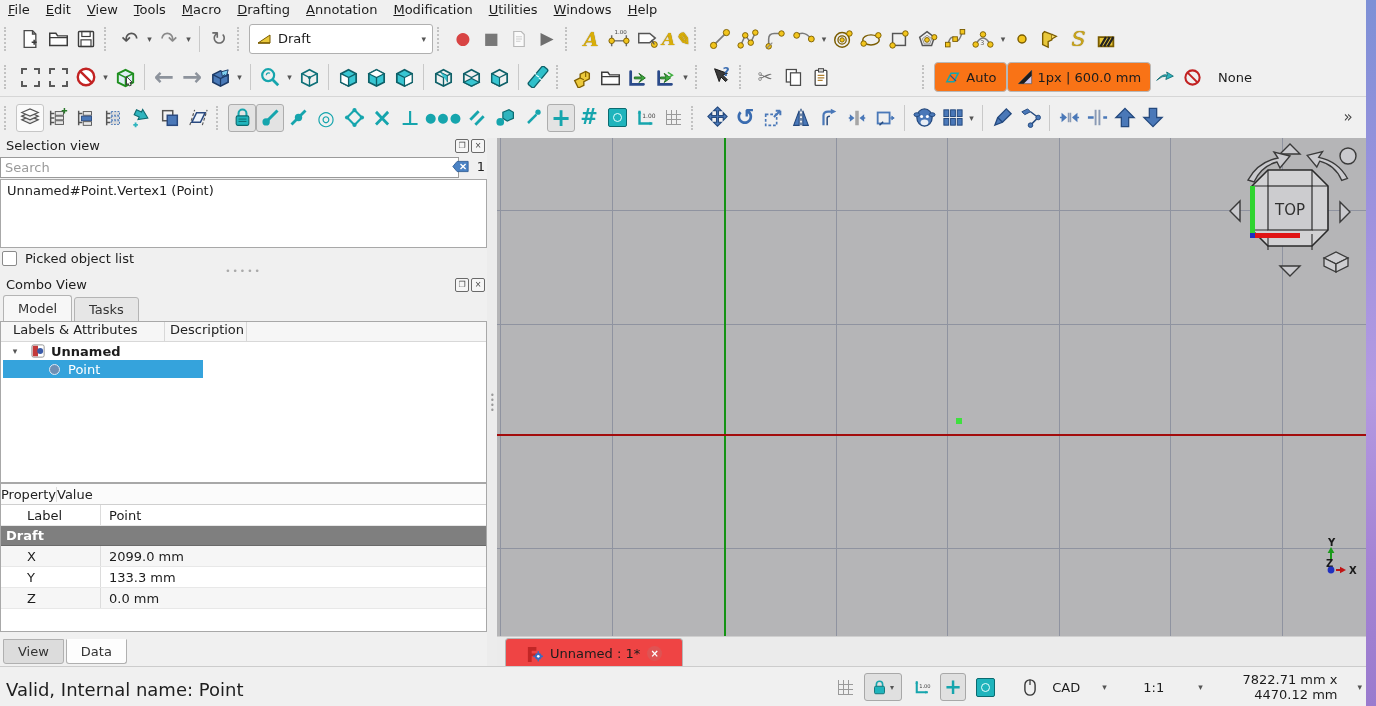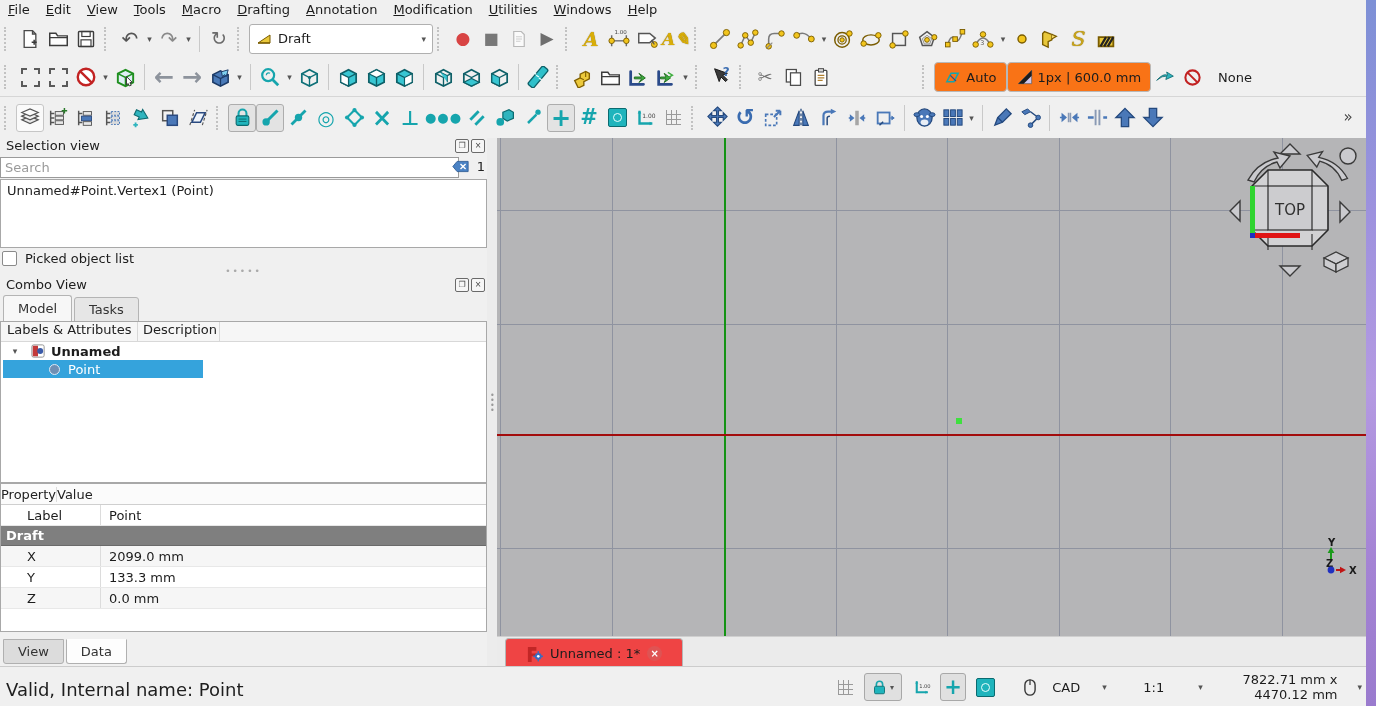--- a/index.html
+++ b/index.html
@@ -44,21 +44,21 @@
   .sel-item{padding:3px 6px;font-size:13px;color:#222;}
   .checkrow{position:absolute;left:2px;top:113px;display:flex;align-items:center;gap:8px;}
   .cbox{width:13px;height:13px;border:1px solid #8a8a8a;background:#fff;border-radius:2px;}
   .dots{position:absolute;left:0;top:128px;width:487px;text-align:center;color:#aaa;font-size:9px;letter-spacing:2px;}
 
   .cv-tabs{position:absolute;left:3px;top:157px;display:flex;align-items:flex-end;}
   .cv-tab{padding:4px 14px;border:1px solid #b4b4b4;background:#e6e6e6;border-radius:3px 3px 0 0;margin-right:2px;font-size:13px;color:#333;}
   .cv-tab.active{background:#f7f7f7;border-bottom-color:#f7f7f7;padding:5px 14px;}
   .tree{position:absolute;left:0;top:183px;width:485px;height:160px;border:1px solid #a8a8a8;background:#fff;}
   .tree-header{display:flex;height:19px;background:#f6f6f6;border-bottom:1px solid #d8d8d8;font-size:13px;color:#222;}
-  .tree-header .c1{width:137px;padding-left:6px;border-right:1px solid #d8d8d8;box-sizing:border-box;}
+  .tree-header .c1{width:164px;padding-left:12px;border-right:1px solid #d8d8d8;box-sizing:border-box;}
   .tree-header .c2{width:82px;padding-left:5px;border-right:1px solid #d8d8d8;box-sizing:border-box;}
   .trow{display:flex;align-items:center;height:18px;font-size:13px;}
   .caret{width:12px;text-align:center;color:#555;font-size:9px;margin-left:8px;}
   .sel-high{background:#35a3dc;color:#fff;width:200px;display:flex;align-items:center;height:18px;margin-left:2px;}
 
   .propgrid{position:absolute;left:0;top:345px;width:485px;height:147px;border:1px solid #a8a8a8;background:#fff;font-size:13px;}
   .prow{display:flex;height:20px;align-items:center;border-bottom:1px solid #e8e8e8;}
   .prow .pc{width:100px;padding-left:8px;box-sizing:border-box;border-right:1px solid #dcdcdc;height:100%;display:flex;align-items:center;}
   .prow .pc.ind{padding-left:26px;}
   .prow .vc{padding-left:8px;}

